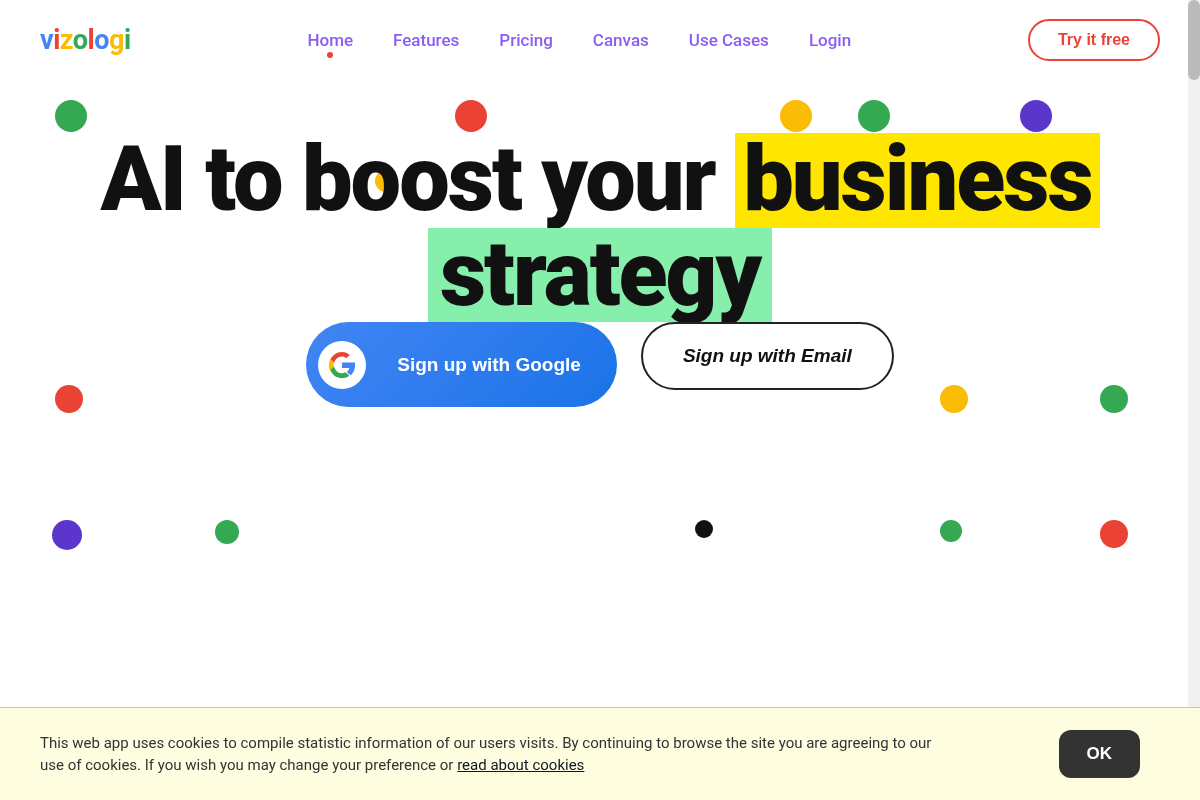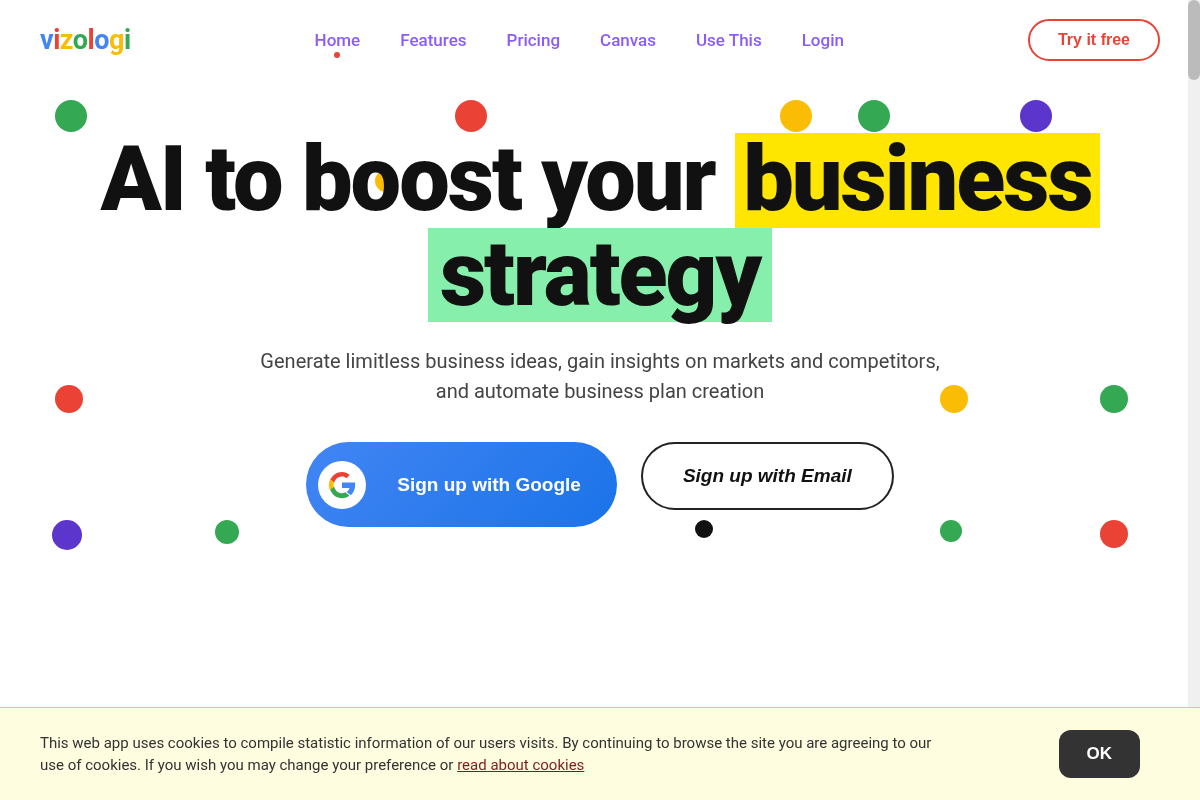--- a/index.html
+++ b/index.html
@@ -193,21 +193,21 @@
       justify-content: space-between;
       z-index: 100;
     }
     .cookie-text {
       font-size: 15px;
       color: #333;
       max-width: 900px;
       line-height: 1.5;
     }
     .cookie-link {
-      color: #7f1d1d;
+      color: #0f172a;
       text-decoration: underline;
       cursor: pointer;
     }
     .ok-btn {
       background: #333;
       color: white;
       border: none;
       border-radius: 12px;
       padding: 14px 28px;
       font-size: 17px;
@@ -247,21 +247,21 @@
     <span class="logo-v">v</span><span class="logo-i1">i</span><span class="logo-z">z</span><span class="logo-o1">o</span><span class="logo-l">l</span><span class="logo-o2">o</span><span class="logo-g">g</span><span class="logo-i2">i</span>
   </div>
   <ul class="nav-links">
     <li class="home-link">
       <a href="#">Home</a>
       <div class="home-dot"></div>
     </li>
     <li><a href="#">Features</a></li>
     <li><a href="#">Pricing</a></li>
     <li><a href="#">Canvas</a></li>
-    <li><a href="#">Use This</a></li>
+    <li><a href="#">Use Cases</a></li>
     <li><a href="#">Login</a></li>
   </ul>
   <button class="try-free-btn">Try it free</button>
 </nav>
 
 <div id="dots-container">
     <div class="dot" style="width: 32px; height: 32px; background: rgb(52, 168, 83); top: 100px; left: 55px;"></div>
     <div class="dot" style="width: 32px; height: 32px; background: rgb(234, 67, 53); top: 100px; left: 455px;"></div>
     <div class="dot" style="width: 32px; height: 32px; background: rgb(251, 188, 5); top: 100px; left: 780px;"></div>
     <div class="dot" style="width: 32px; height: 32px; background: rgb(52, 168, 83); top: 100px; left: 858px;"></div>
@@ -281,21 +281,20 @@
   <h1 class="headline">
     <span class="headline-line1">
       <span>AI to boost your</span>
       <span class="highlight-business">business</span>
     </span>
     <span class="headline-line2">
       <span class="highlight-strategy">strategy</span>
     </span>
   </h1>
 
-  <p class="subtext">Generate limitless business ideas, gain insights on markets and competitors, and automate business plan creation</p>
 
   <div class="cta-buttons">
     <button class="btn-google">
       <div class="google-icon-wrap">
         <svg class="google-g" viewBox="0 0 48 48">
           <path fill="#EA4335" d="M24 9.5c3.15 0 5.64 1.08 7.55 2.84l5.6-5.6C33.69 3.6 29.19 1.5 24 1.5 14.82 1.5 7.08 7.2 4.02 15.12l6.55 5.09C12.14 14.28 17.6 9.5 24 9.5z"></path>
           <path fill="#4285F4" d="M46.5 24.5c0-1.64-.15-3.22-.43-4.75H24v9.25h12.64c-.55 2.94-2.2 5.42-4.68 7.1l7.2 5.6C43.36 37.5 46.5 31.5 46.5 24.5z"></path>
           <path fill="#FBBC05" d="M10.57 28.79A14.5 14.5 0 0 1 9.5 24c0-1.66.29-3.27.79-4.79L3.74 14.12A22.97 22.97 0 0 0 1.5 24c0 3.68.87 7.16 2.42 10.24l6.65-5.45z"></path>
           <path fill="#34A853" d="M24 46.5c5.19 0 9.55-1.72 12.73-4.68l-7.2-5.6c-1.74 1.18-3.98 1.88-5.53 1.88-6.4 0-11.86-4.78-13.43-11.21l-6.55 5.09C7.08 40.8 14.82 46.5 24 46.5z"></path>
         </svg>

